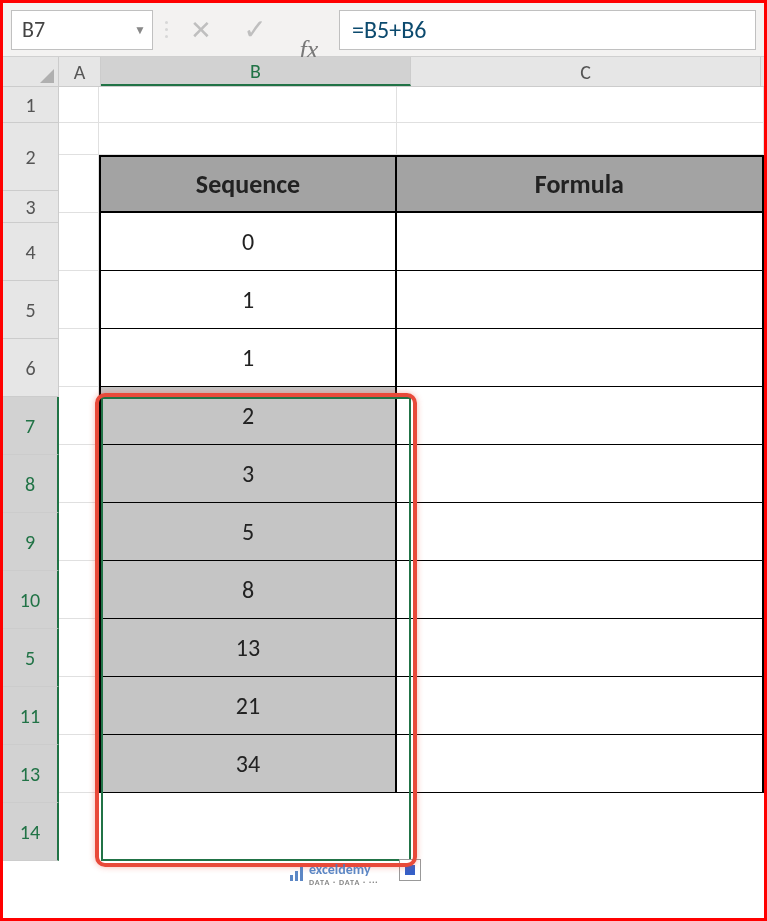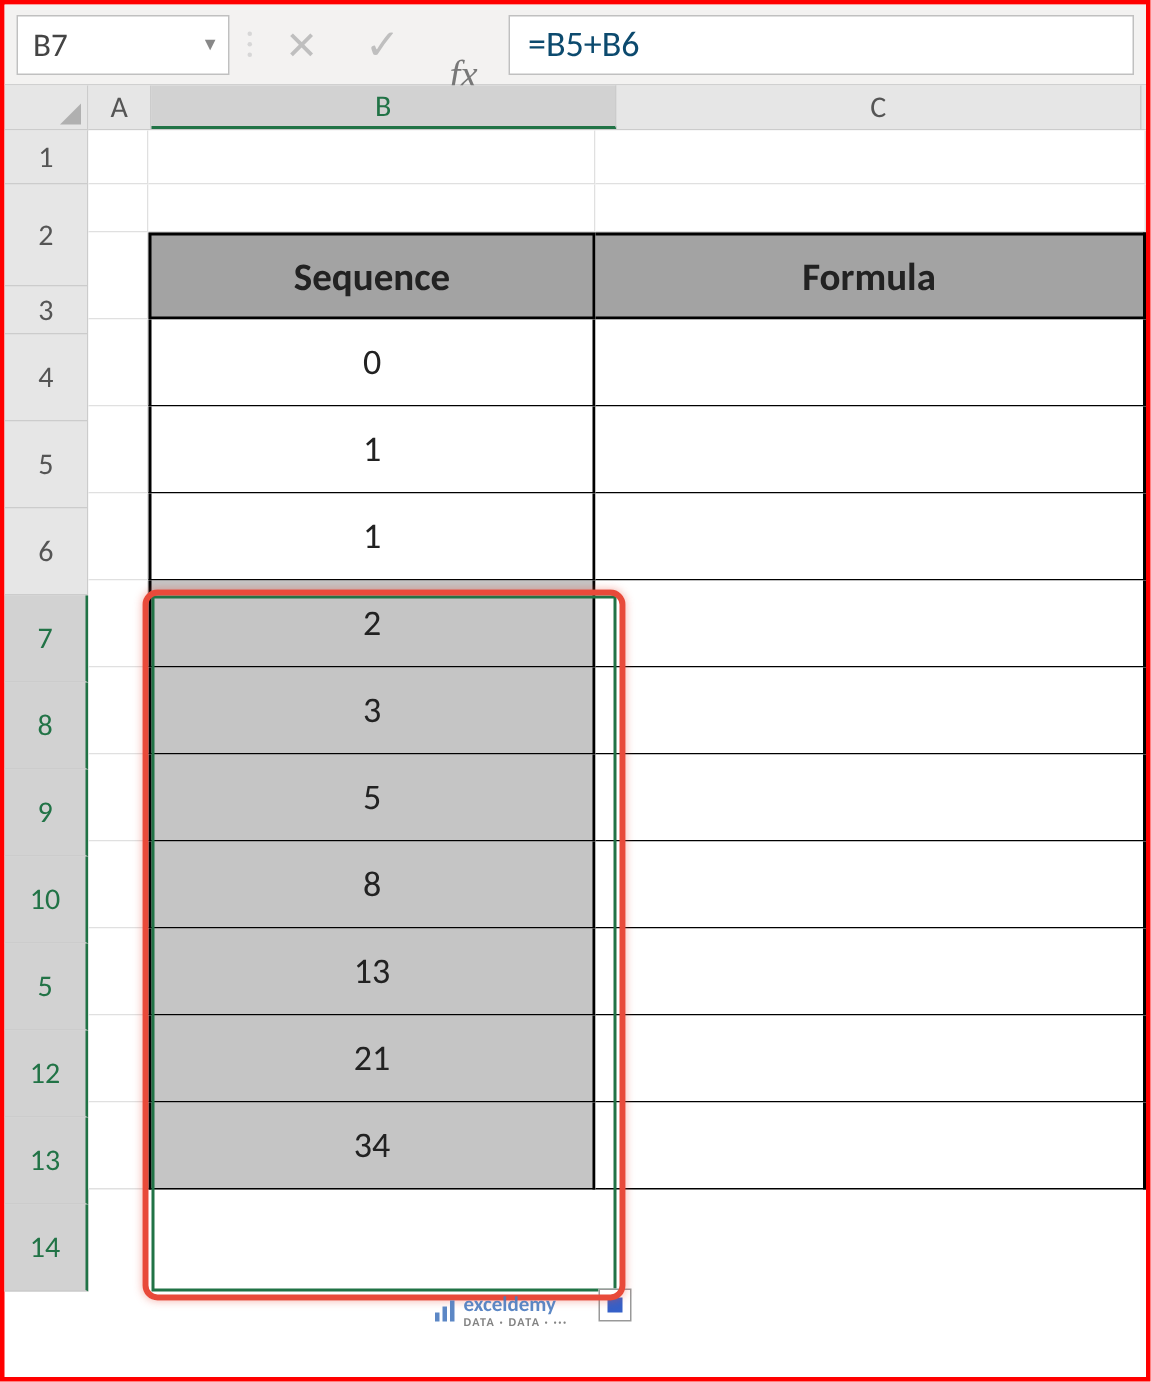--- a/index.html
+++ b/index.html
@@ -283,21 +283,21 @@
     <div class="row-h rh2">2</div>
     <div class="row-h rh3">3</div>
     <div class="row-h rh4">4</div>
     <div class="row-h rhd">5</div>
     <div class="row-h rhd">6</div>
     <div class="row-h rhd active">7</div>
     <div class="row-h rhd active">8</div>
     <div class="row-h rhd active">9</div>
     <div class="row-h rhd active">10</div>
     <div class="row-h rhd active">5</div>
-    <div class="row-h rhd active">12</div>
+    <div class="row-h rhd active">11</div>
     <div class="row-h rhd active">13</div>
     <div class="row-h rhd active">14</div>
   </div>
 
   <div class="cells">
 
     <div class="cell-row">
       <div class="cell colA rh1"></div>
       <div class="cell colB rh1"></div>
       <div class="cell colC rh1"></div>

